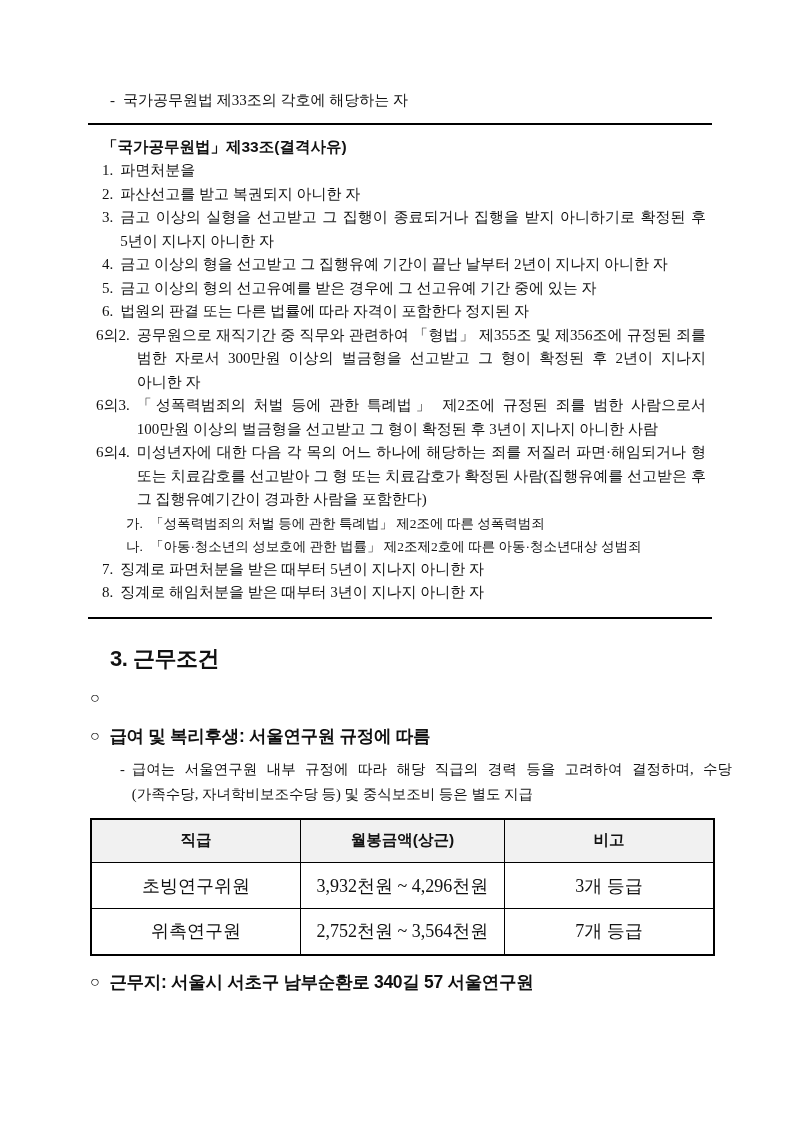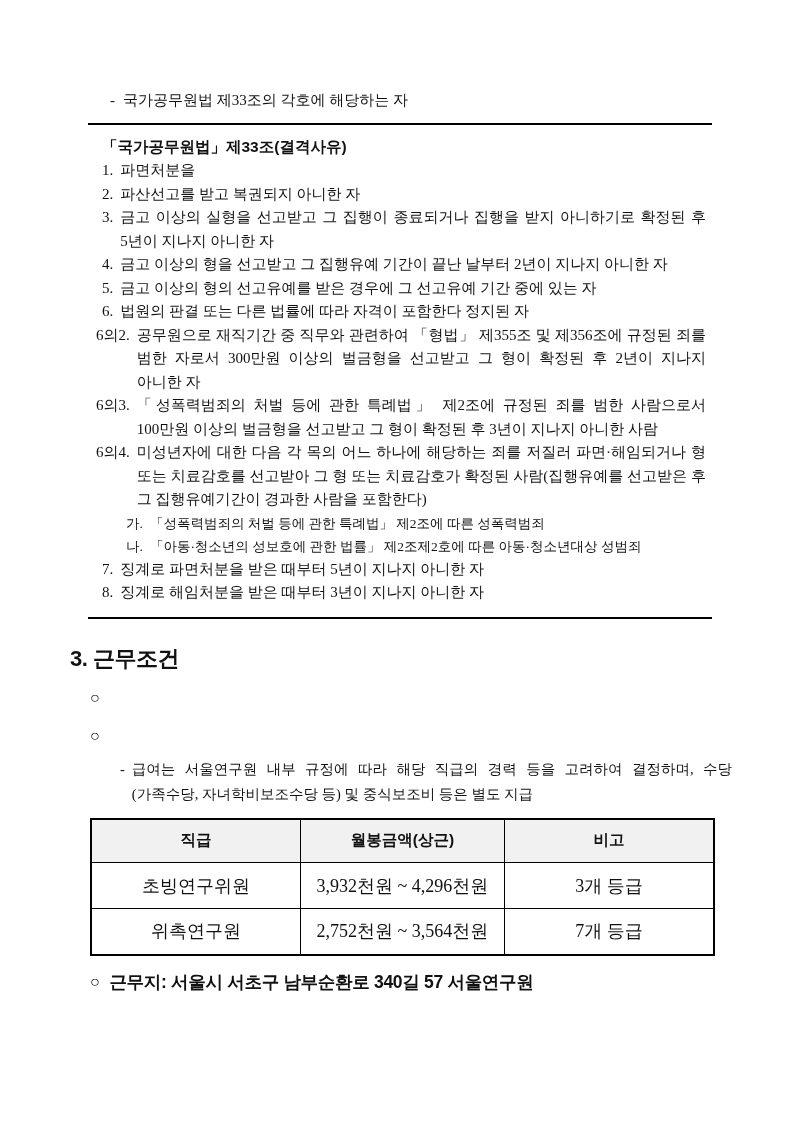--- a/index.html
+++ b/index.html
@@ -54,20 +54,21 @@
   }
 
   
   .section-heading {
     margin-top: 26px;
     font-family: "Liberation Sans", "DejaVu Sans", sans-serif;
     font-weight: bold;
     font-size: 22px;
     line-height: 28px;
     letter-spacing: -0.5px;
+    margin-left: 40px;
   }
 
   .bullet-line {
     display: flex;
     margin-left: 20px;
     margin-top: 12px;
     font-family: "Liberation Sans", "DejaVu Sans", sans-serif;
     font-weight: bold;
     font-size: 17.5px;
     line-height: 26px;
@@ -182,20 +183,21 @@
   </div>
 
   <div class="section-heading">3. 근무조건</div>
 
   <div class="bullet-line">
     <span class="marker">○</span>
   </div>
 
   <div class="bullet-line">
     <span class="marker">○</span>
+    <span class="txt">급여 및 복리후생: 서울연구원 규정에 따름</span>
   </div>
 
   <div class="note-line">
     <span class="marker">-</span>
     <span class="txt">급여는 서울연구원 내부 규정에 따라 해당 직급의 경력 등을 고려하여 결정하며, 수당(가족수당, 자녀학비보조수당 등) 및 중식보조비 등은 별도 지급</span>
   </div>
 
   <table class="salary">
     <thead>
       <tr>

